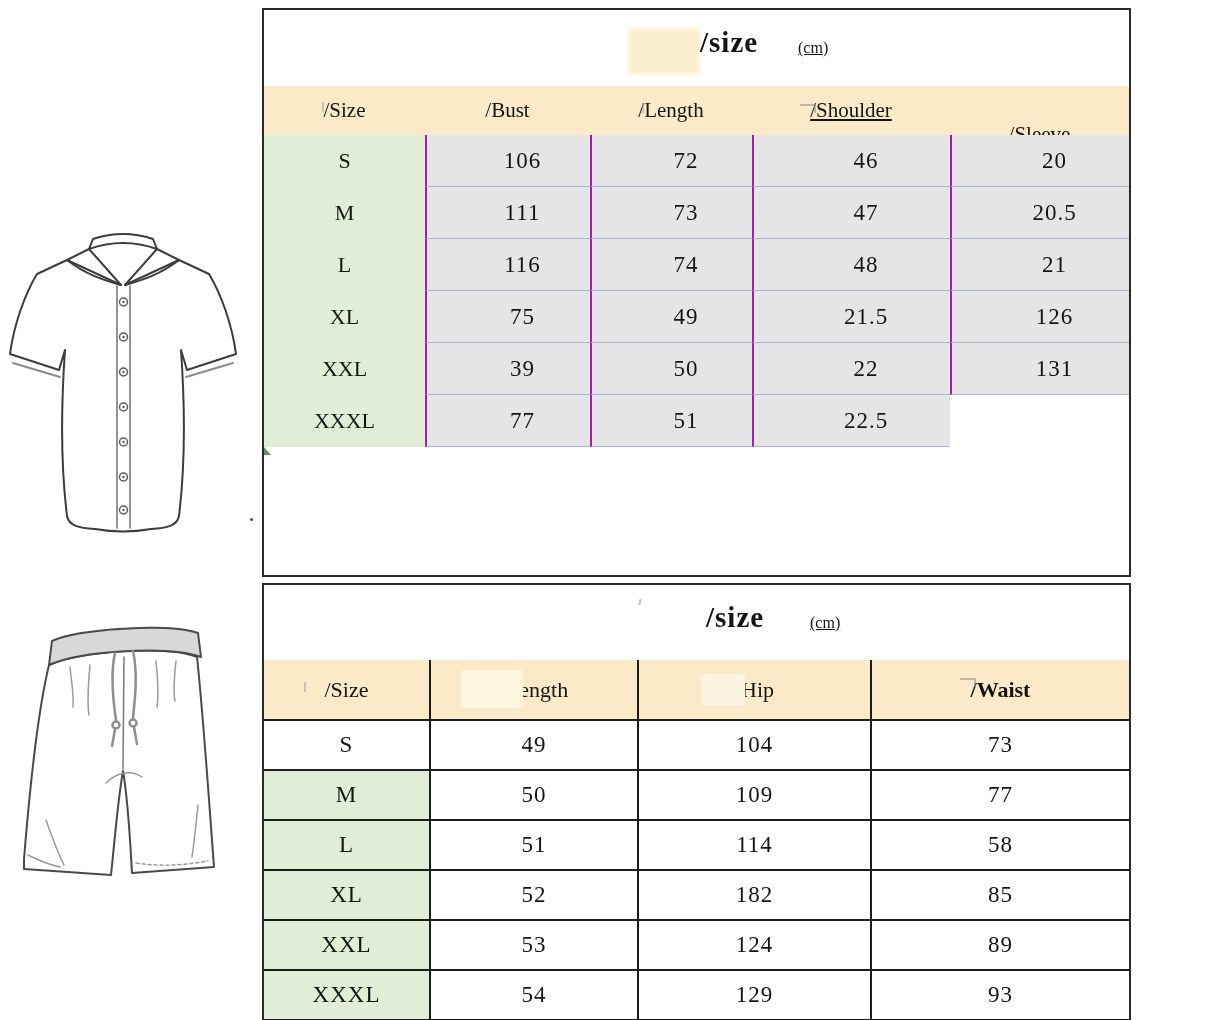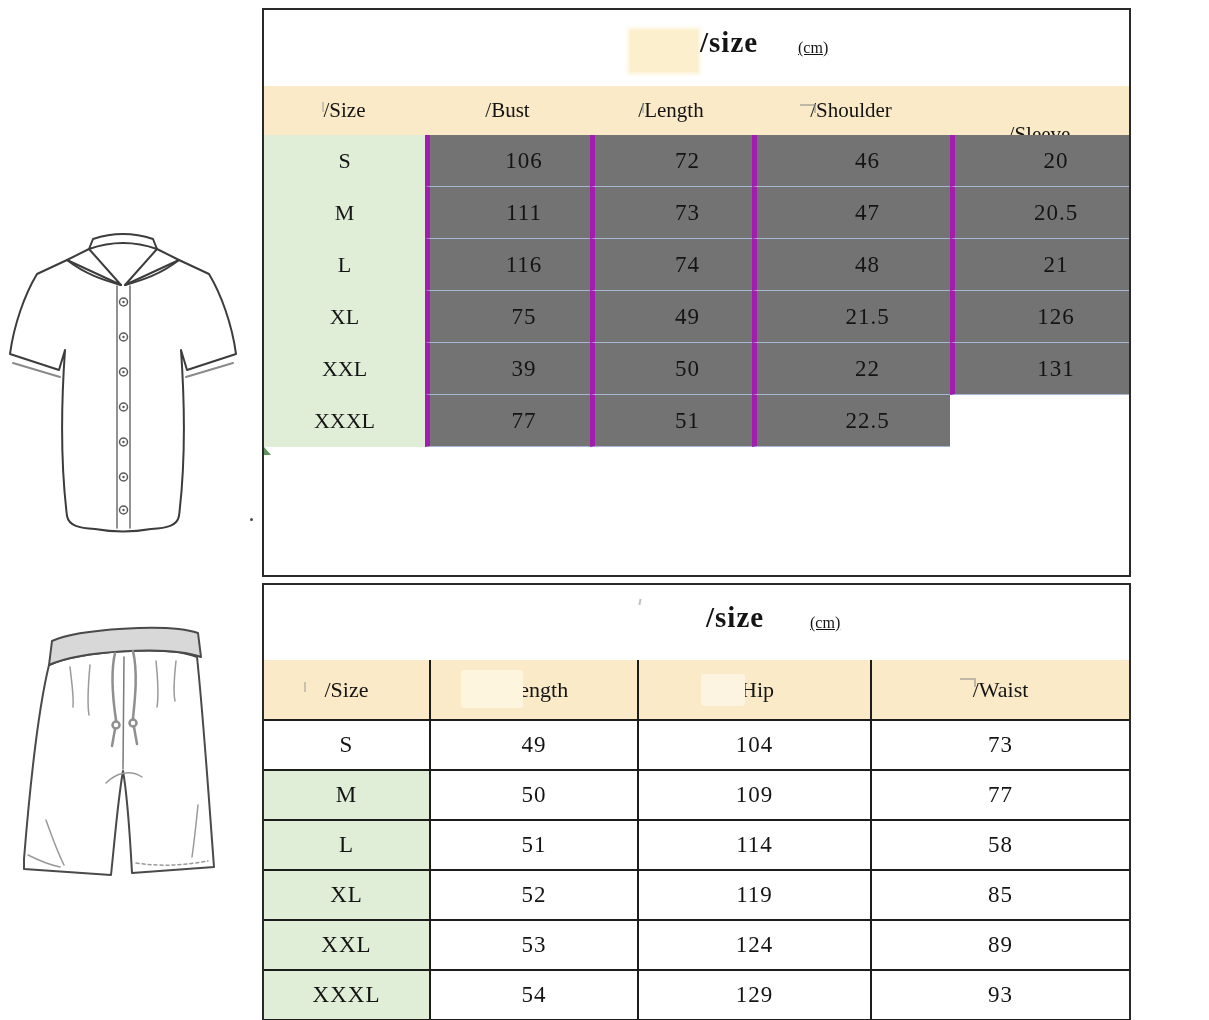--- a/index.html
+++ b/index.html
@@ -21,44 +21,44 @@
   .hl-rect { position:absolute; background:#fbefcd; box-shadow:0 0 4px 2px rgba(251,239,205,.9); }
 
   
   .shirt-header { position:absolute; left:0; top:76px; width:865px; height:49px;
                   background:#faeac7; display:flex; }
   .shirt-header .hcell { display:flex; align-items:center; justify-content:center;
                          font-size:21px; position:relative; }
   .shirt-header .hcell:nth-child(1){ width:161px; }
   .shirt-header .hcell:nth-child(2){ width:165px;text-align:center; }
   .shirt-header .hcell:nth-child(3){ width:162px; }
-  .shirt-header .hcell:nth-child(4){ width:198px; }
+  .shirt-header .hcell:nth-child(4){ width:198px;text-decoration:underline; }
   .shirt-header .hcell:nth-child(5){ width:179px;margin-top:48px; }
 
   .shirt-sizecol { position:absolute; left:0; top:125px; width:161px; height:312px;
                    background:#e0eed8; }
   .shirt-sizecol .scell { height:52px; display:flex; align-items:center; justify-content:center;
                           font-size:22px; }
 
   .shirt-values { position:absolute; left:161px; top:125px; width:704px; height:312px;
                   display:grid; grid-template-columns:165px 162px 198px 179px;
                   grid-auto-rows:52px; }
-  .shirt-values .vcell { border-left:5px solid #a21caf; border-bottom:1px solid #a9b5d4;
+  .shirt-values .vcell { border-left:2px solid #a21caf; border-bottom:1px solid #a9b5d4;
                          display:flex; align-items:center; justify-content:center;
-                         font-size:23px; letter-spacing:1px; background:#737373;padding-left:28px; }
+                         font-size:23px; letter-spacing:1px; background:#e5e5e5;padding-left:28px; }
 
   
   .shorts-header { position:absolute; left:0; top:75px; width:865px; height:61px;
                    background:#faeac7; display:flex; border-bottom:2px solid #1c1c1c; }
   .shorts-header .hcell { display:flex; align-items:center; justify-content:center;
                           font-size:22px; border-right:2px solid #1c1c1c; position:relative; }
   .shorts-header .hcell:nth-child(1){ width:167px; }
   .shorts-header .hcell:nth-child(2){ width:208px; }
   .shorts-header .hcell:nth-child(3){ width:233px; }
-  .shorts-header .hcell:nth-child(4){ width:257px; border-right:none; }
+  .shorts-header .hcell:nth-child(4){ width:257px; border-right:none;font-weight:bold; }
 
   .shorts-body { position:absolute; left:0; top:136px; width:865px;
                  display:grid; grid-template-columns:167px 208px 233px 257px;
                  grid-auto-rows:50px; }
   .shorts-body .bcell { border-right:2px solid #1c1c1c; border-bottom:2px solid #1c1c1c;
                         display:flex; align-items:center; justify-content:center;
                         font-size:23px; letter-spacing:1px; background:#fff; }
   .shorts-body .bcell.last { border-right:none; }
   .shorts-body .bcell.green { background:#e0eed8; }
 
@@ -270,21 +270,21 @@
       <div class="bcell">109</div>
       <div class="bcell last">77</div>
 
       <div class="bcell green">L</div>
       <div class="bcell">51</div>
       <div class="bcell">114</div>
       <div class="bcell last">58</div>
 
       <div class="bcell green">XL</div>
       <div class="bcell">52</div>
-      <div class="bcell">119</div>
+      <div class="bcell">182</div>
       <div class="bcell last">85</div>
 
       <div class="bcell green">XXL</div>
       <div class="bcell">53</div>
       <div class="bcell">124</div>
       <div class="bcell last">89</div>
 
       <div class="bcell green">XXXL</div>
       <div class="bcell">54</div>
       <div class="bcell">129</div>

